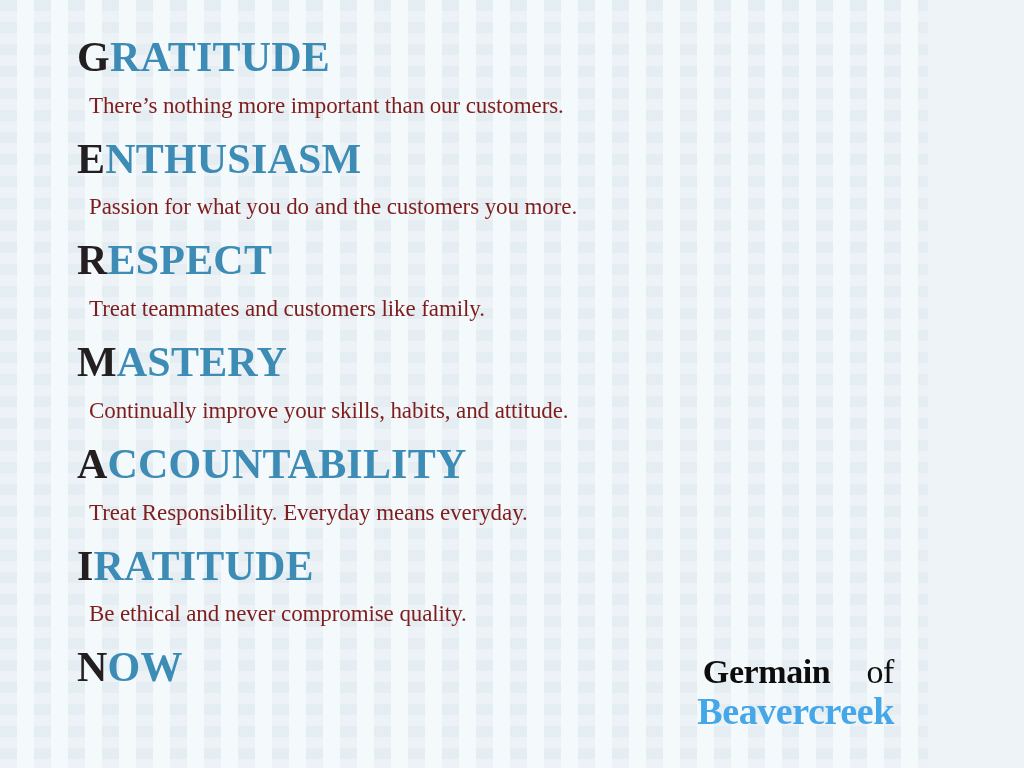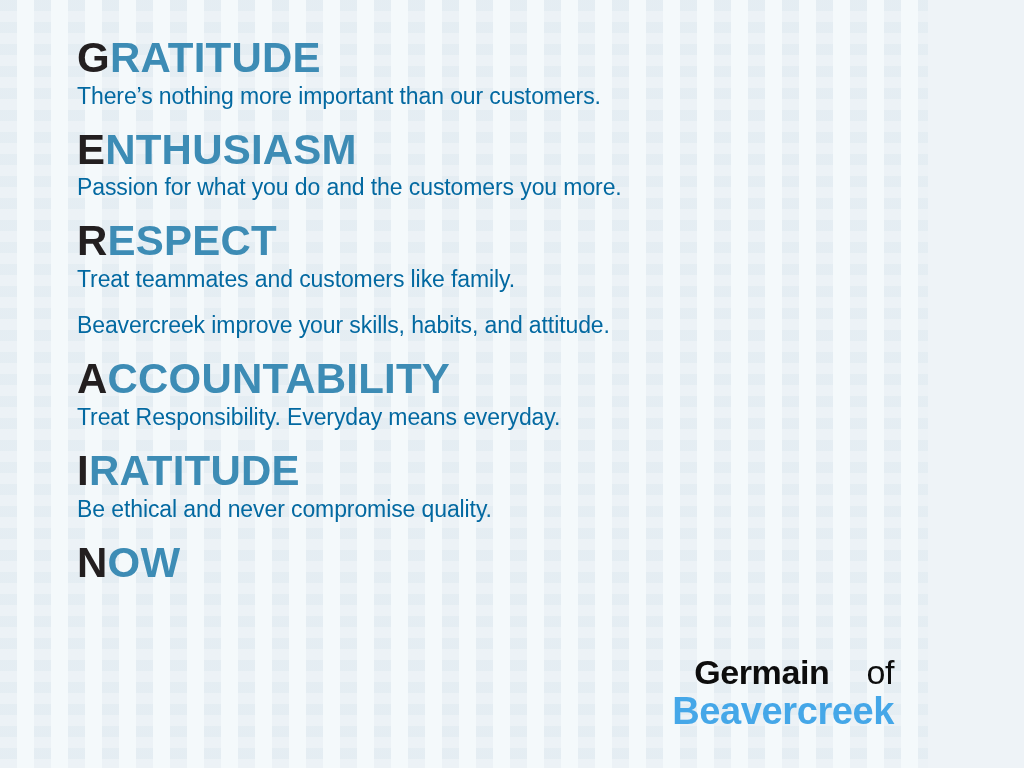--- a/index.html
+++ b/index.html
@@ -15,20 +15,21 @@
   }
 
   
   #slide {
     position: relative;
     width: 928px;
     height: 768px;
     box-sizing: border-box;
     background-color: #f2f6f9;
     overflow: hidden;
+    font-family: Liberation Serif, serif;
   }
 
   
   #bg-texture {
     position: absolute;
     inset: 0;
     z-index: 0;
     background-color: #f3f7fa;
     background-image:
       linear-gradient(90deg, rgba(205,219,229,0.55) 50%, rgba(0,0,0,0) 50%),
@@ -104,23 +105,23 @@
   .value-word .initial {
     color: #231f20;
   }
   .value-word .rest {
     color: #3d8cb5;
   }
 
   .value-desc {
     font-size: 23px;
     font-weight: 400;
-    color: #0369a1;
+    color: #7f1d1d;
     line-height: 1.22;
-    margin: 0;
+    margin: 12px;
     letter-spacing: -0.1px;
     white-space: nowrap;
   }
 
   
   #logo {
     position: absolute;
     right: 34px;
     bottom: 38px;
     z-index: 3;
@@ -174,21 +175,24 @@
     </div>
 
     <div class="value-block">
       <div class="value-word">
         <span class="initial">R</span><span class="rest">ESPECT</span>
       </div>
       <div class="value-desc">Treat teammates and customers like family.</div>
     </div>
 
     <div class="value-block">
-      <div class="value-desc">Beavercreek improve your skills, habits, and attitude.</div>
+      <div class="value-word">
+        <span class="initial">M</span><span class="rest">ASTERY</span>
+      </div>
+      <div class="value-desc">Continually improve your skills, habits, and attitude.</div>
     </div>
 
     <div class="value-block">
       <div class="value-word">
         <span class="initial">A</span><span class="rest">CCOUNTABILITY</span>
       </div>
       <div class="value-desc">Treat Responsibility. Everyday means everyday.</div>
     </div>
 
     <div class="value-block">

